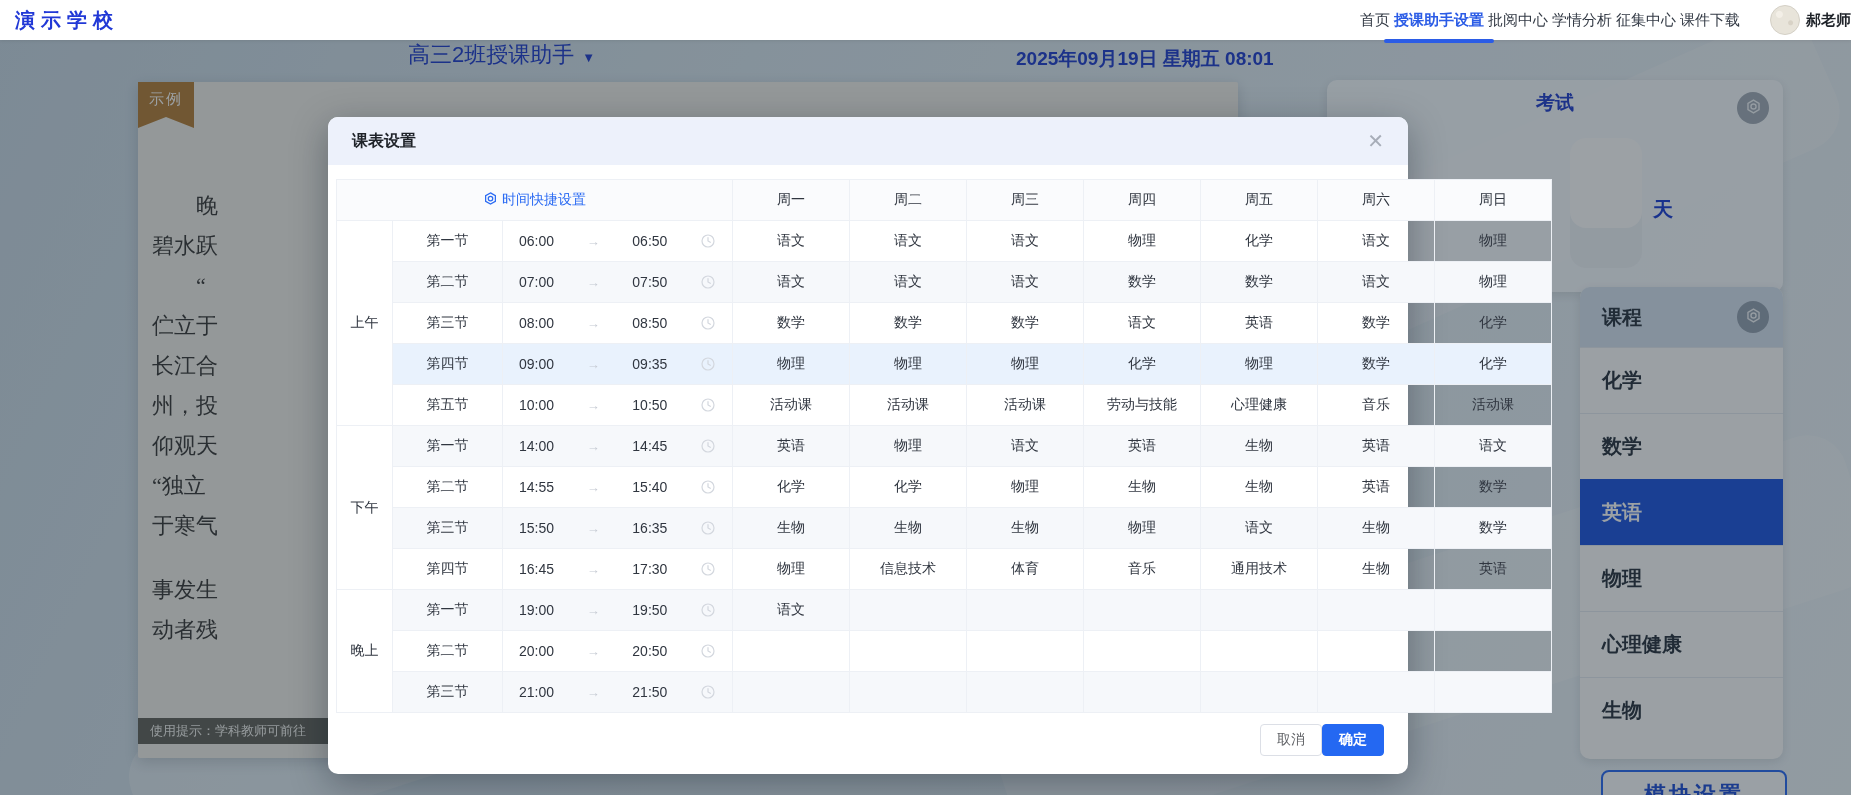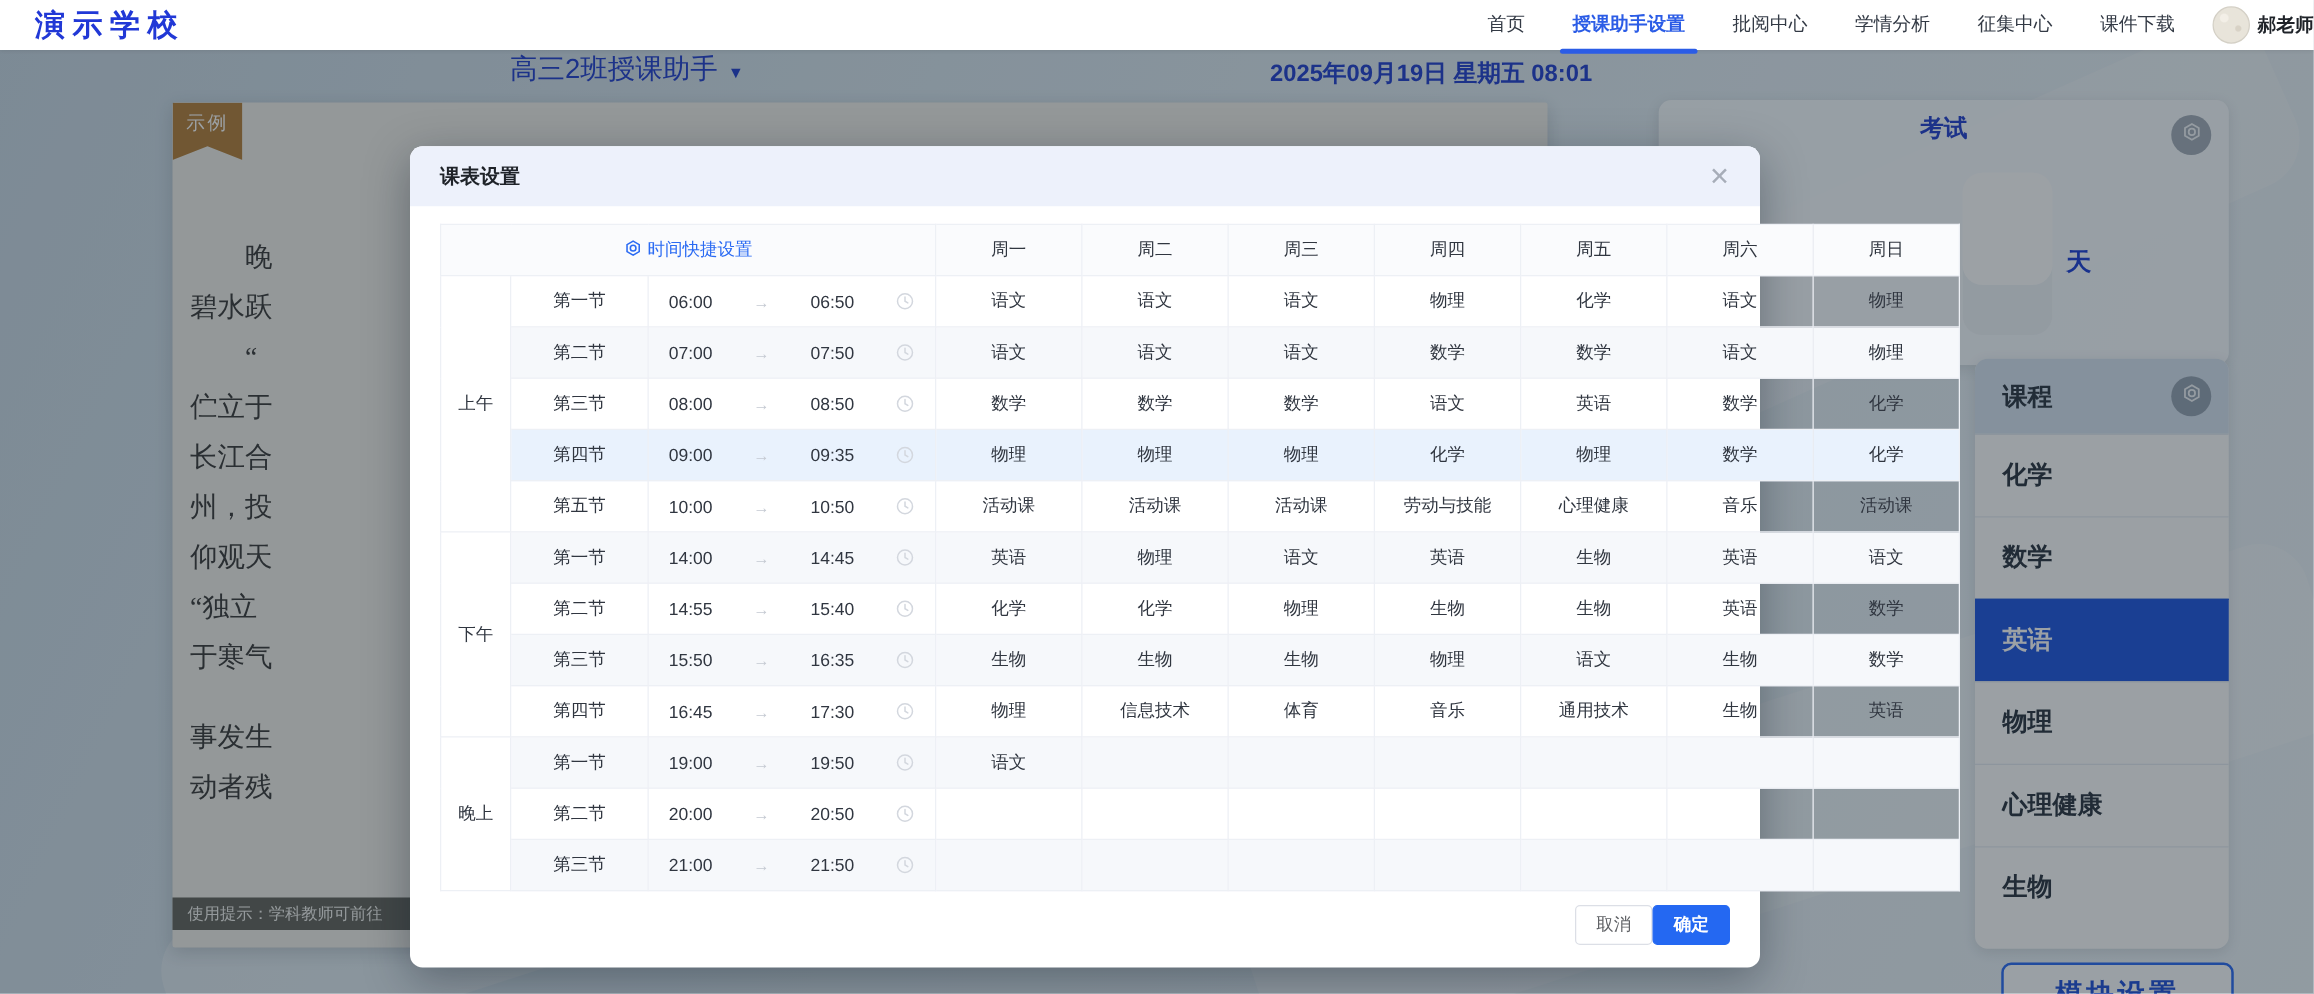--- a/index.html
+++ b/index.html
@@ -16,22 +16,22 @@
   .bg-streak{position:absolute;background:rgba(255,255,255,.28);transform:rotate(-18deg);border-radius:40px;}
   .streak1{width:900px;height:160px;left:980px;top:560px;}
   .streak2{width:700px;height:120px;left:120px;top:640px;}
   .streak3{width:600px;height:140px;left:1250px;top:120px;transform:rotate(-24deg);}
 
   
   .navbar{
     position:absolute;left:0;top:0;width:1851px;height:40px;background:#ffffff;
     box-shadow:0 1px 3px rgba(0,0,0,.08);z-index:200;display:flex;align-items:center;
   }
-  .nav-logo{margin-left:28px;font-size:24px;font-weight:bold;color:var(--brand-blue);letter-spacing:6px;}
-  .nav-items{margin-left:auto;display:flex;align-items:center;gap:34px;height:40px;}
+  .nav-logo{margin-left:15px;font-size:20px;font-weight:bold;color:var(--brand-blue);letter-spacing:6px;}
+  .nav-items{margin-left:auto;display:flex;align-items:center;height:40px;}
   .nav-item{font-size:15px;color:#333a45;cursor:pointer;position:relative;height:40px;line-height:40px;padding:0 2px;white-space:nowrap;}
   .nav-item.active{color:var(--nav-active);font-weight:bold;}
   .nav-item.active::after{content:"";position:absolute;left:-8px;right:-8px;bottom:-3px;height:4px;background:var(--nav-active);border-radius:2px;}
   .nav-user{display:flex;align-items:center;margin-left:28px;margin-right:0;min-width:60px;}
   .avatar{width:28px;height:28px;border-radius:50%;background:
     radial-gradient(circle at 30% 30%,#f3efe7 0 3px,transparent 4px),
     radial-gradient(circle at 70% 60%,#d8d2c6 0 2px,transparent 3px),
     #e8e4da;border:1px solid #d4d0c6;flex:0 0 auto;}
   .user-name{font-size:15px;font-weight:bold;color:#1f2329;margin-left:6px;white-space:nowrap;}
 
@@ -81,21 +81,21 @@
   .dim-overlay{position:absolute;left:0;top:40px;width:1851px;height:755px;background:rgba(18,30,41,.42);z-index:150;}
 
   
   .modal{
     position:absolute;left:328px;top:117px;width:1080px;height:657px;background:#ffffff;border-radius:10px;
     box-shadow:0 10px 36px rgba(10,20,35,.35);z-index:300;
   }
   .modal-header{height:48px;background:#edf1fb;border-radius:10px 10px 0 0;display:flex;align-items:center;position:relative;}
   .modal-title{font-size:16px;font-weight:bold;color:#1f2329;margin-left:24px;}
   .modal-close{position:absolute;right:20px;top:0;height:48px;display:flex;align-items:center;font-size:20px;color:#a7adb8;cursor:pointer;padding:0 4px;}
-  .modal-body{padding:14px 24px 0 24px;}
+  .modal-body{padding:14px 24px 0 8px;}
 
   table.schedule{border-collapse:collapse;table-layout:fixed;width:1215px;border:1px solid #e7ebf1;}
   .schedule th,.schedule td{border:1px solid #edf0f5;height:41px;padding:0;font-size:14px;color:#303640;font-weight:normal;text-align:center;box-sizing:border-box;}
   .schedule thead th{background:#fafbfd;}
   .quick-link{color:var(--link-blue);cursor:pointer;display:inline-flex;align-items:center;gap:4px;font-size:14px;}
   .quick-link svg{width:15px;height:15px;stroke:var(--link-blue);}
   tr.stripe td{background:#f6f8fb;}
   tr.hl td{background:#e9f2fd;}
   td.group-cell{background:#ffffff !important;color:#303640;}
   td.time-cell{padding:0 16px;}

